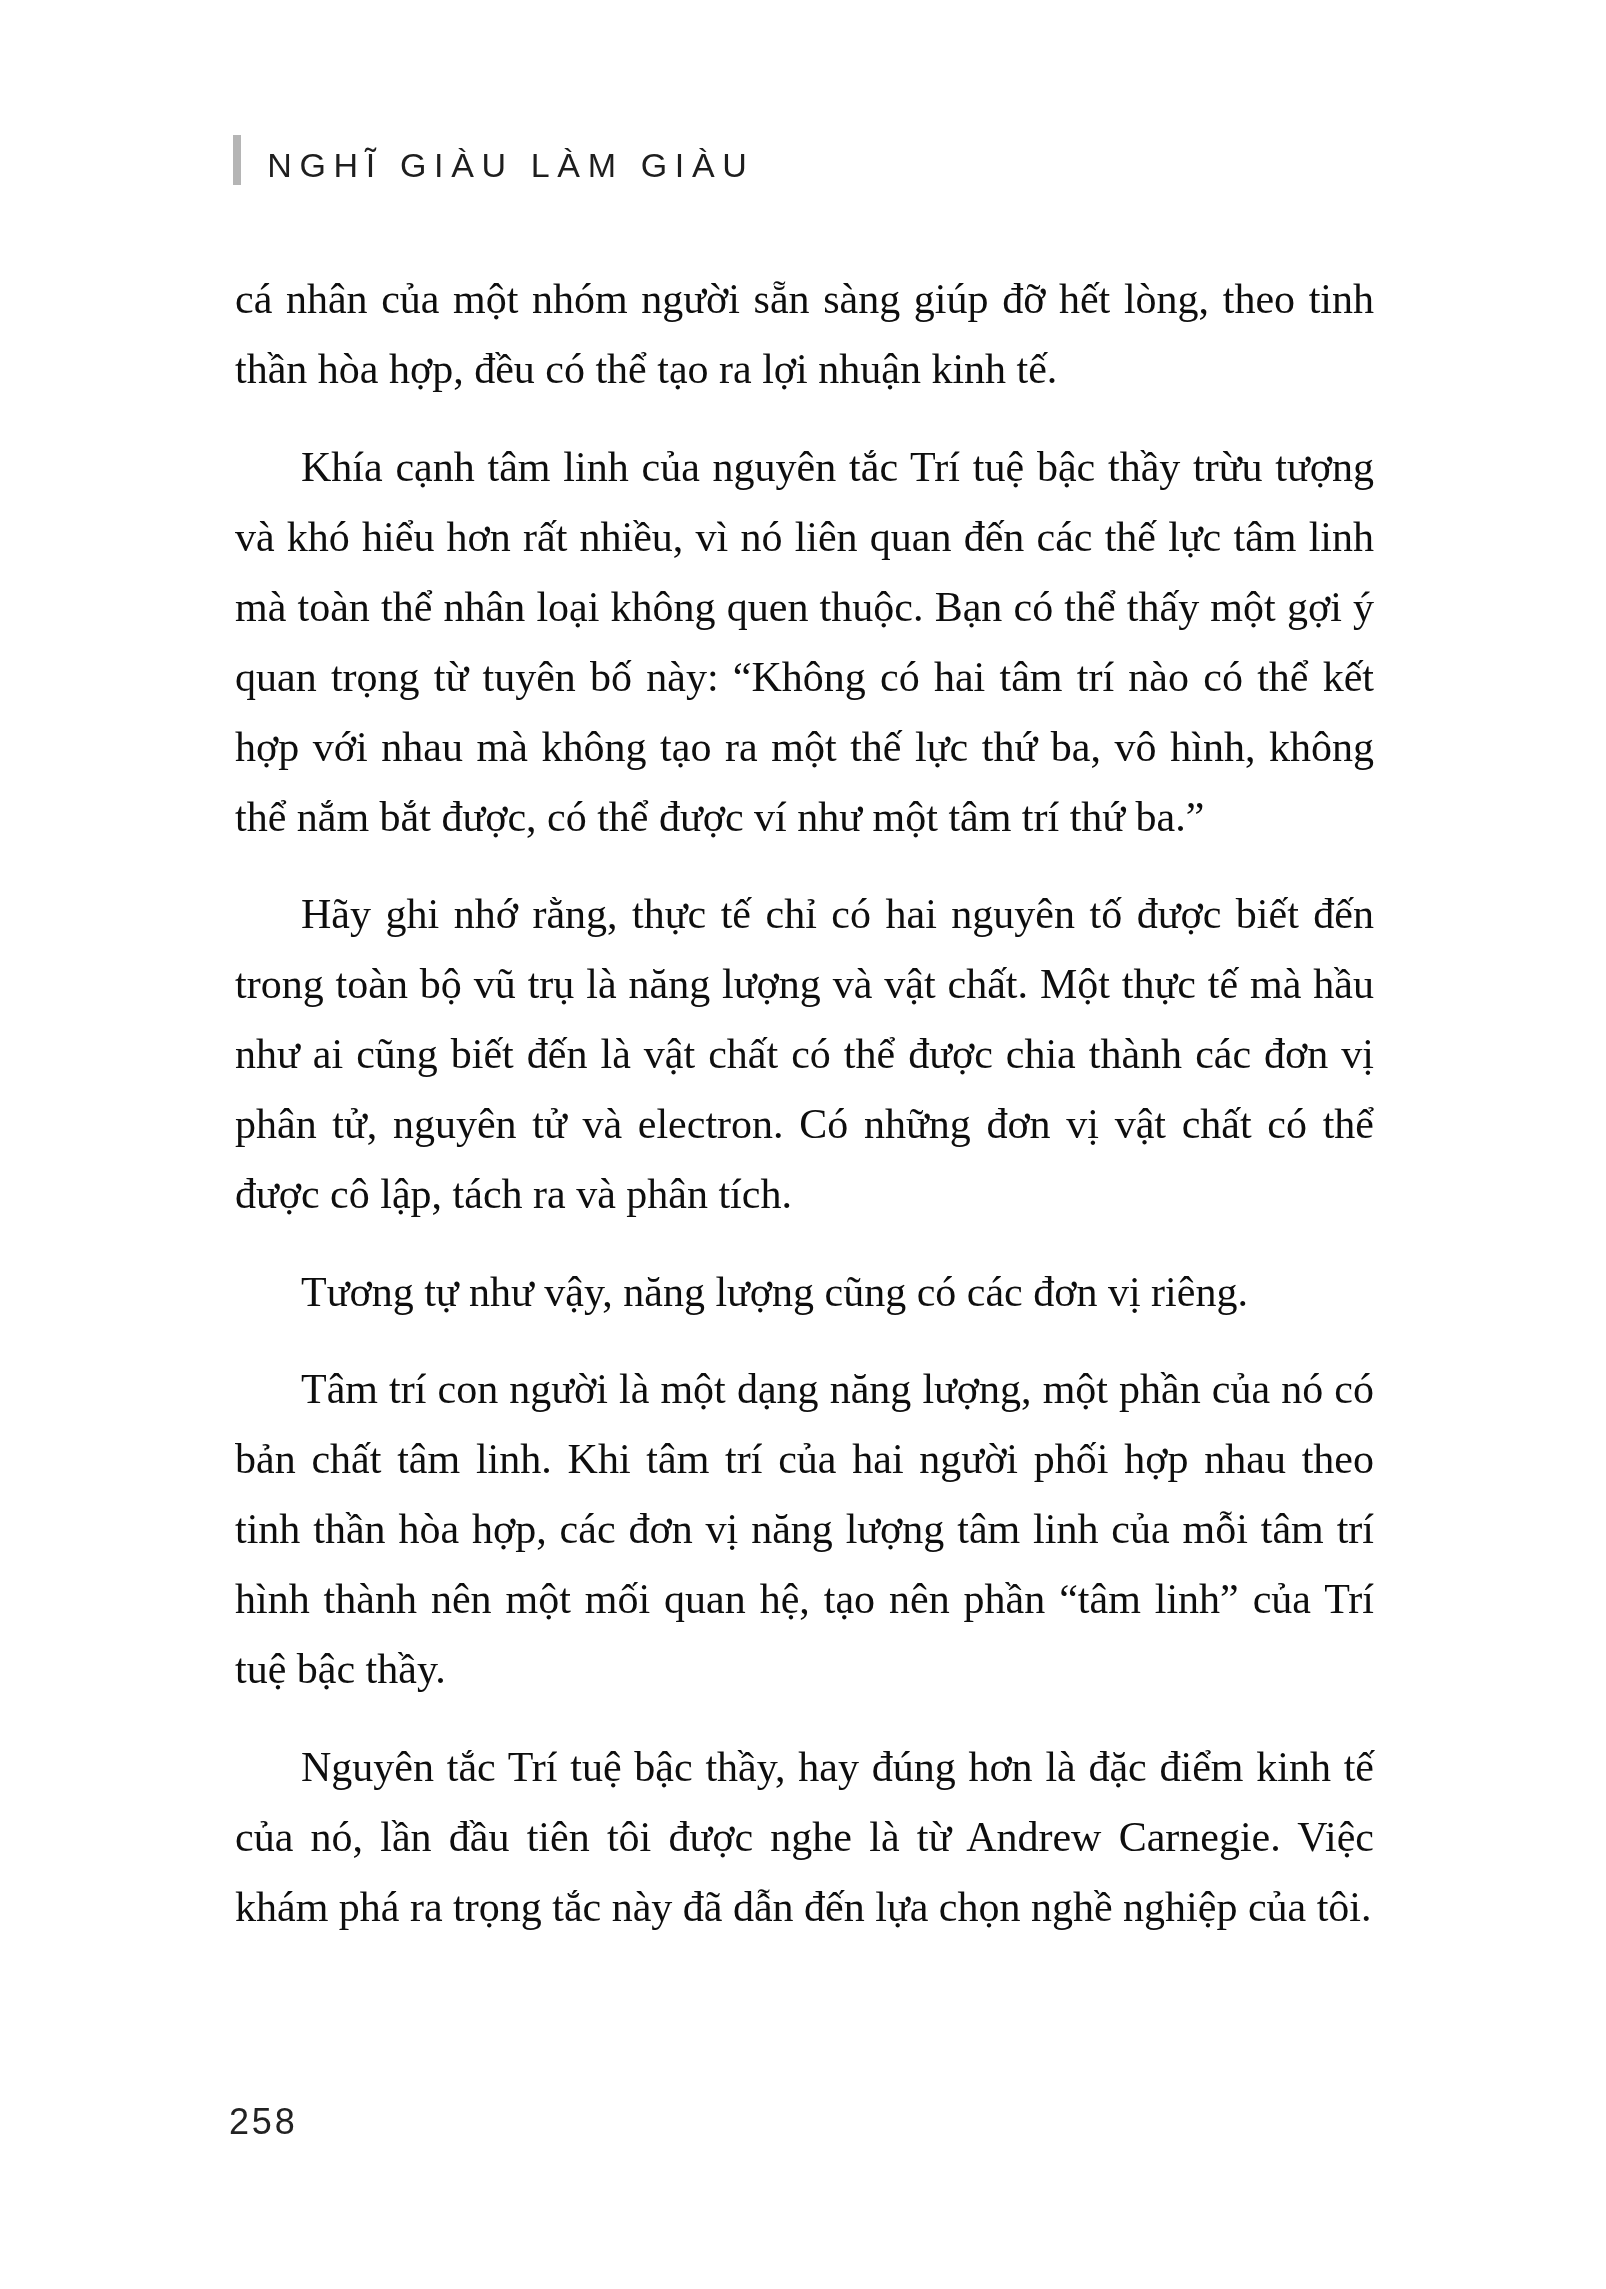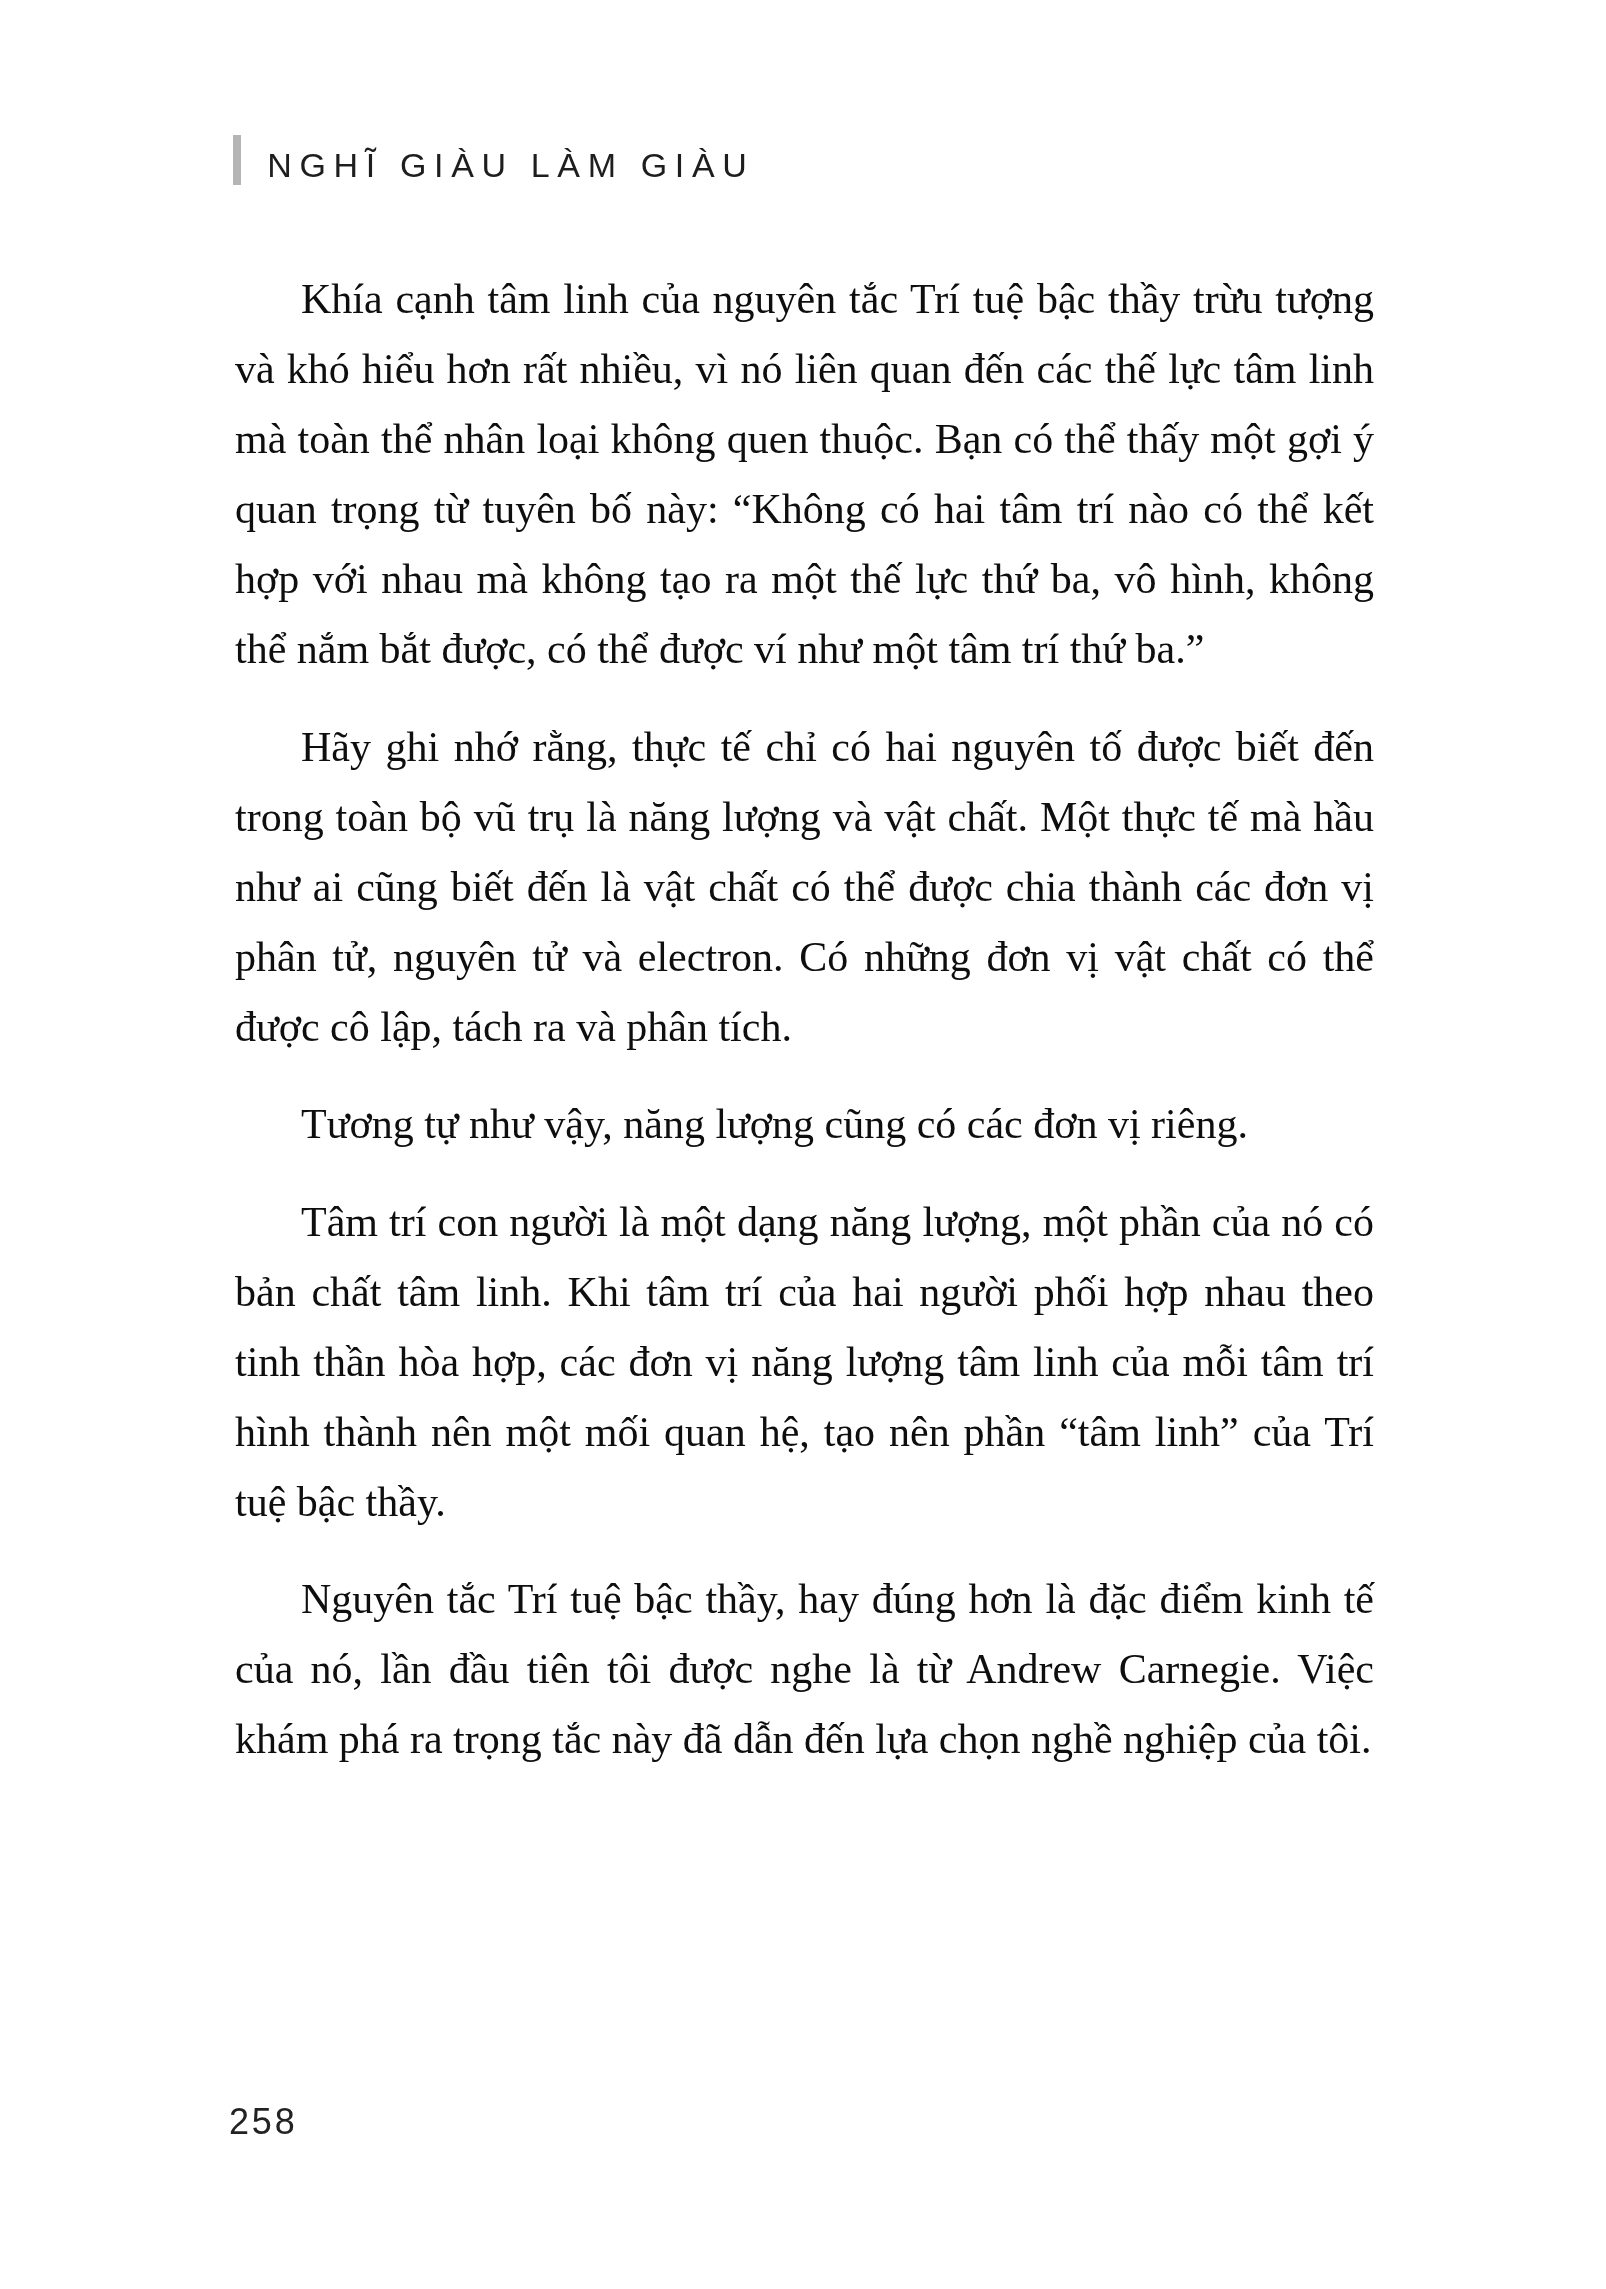--- a/index.html
+++ b/index.html
@@ -69,20 +69,21 @@
 <body>
 
 <div class="page">
 
   <header class="running-header">
     <span class="header-bar"></span>
     <span class="header-title">NGHĨ GIÀU LÀM GIÀU</span>
   </header>
 
   <main class="page-body">
+    <p class="para continuation">cá nhân của một nhóm người sẵn sàng giúp đỡ hết lòng, theo tinh thần hòa hợp, đều có thể tạo ra lợi nhuận kinh tế.</p>
     <p class="para">Khía cạnh tâm linh của nguyên tắc Trí tuệ bậc thầy trừu tượng và khó hiểu hơn rất nhiều, vì nó liên quan đến các thế lực tâm linh mà toàn thể nhân loại không quen thuộc. Bạn có thể thấy một gợi ý quan trọng từ tuyên bố này: “Không có hai tâm trí nào có thể kết hợp với nhau mà không tạo ra một thế lực thứ ba, vô hình, không thể nắm bắt được, có thể được ví như một tâm trí thứ ba.”</p>
     <p class="para">Hãy ghi nhớ rằng, thực tế chỉ có hai nguyên tố được biết đến trong toàn bộ vũ trụ là năng lượng và vật chất. Một thực tế mà hầu như ai cũng biết đến là vật chất có thể được chia thành các đơn vị phân tử, nguyên tử và electron. Có những đơn vị vật chất có thể được cô lập, tách ra và phân tích.</p>
     <p class="para">Tương tự như vậy, năng lượng cũng có các đơn vị riêng.</p>
     <p class="para">Tâm trí con người là một dạng năng lượng, một phần của nó có bản chất tâm linh. Khi tâm trí của hai người phối hợp nhau theo tinh thần hòa hợp, các đơn vị năng lượng tâm linh của mỗi tâm trí hình thành nên một mối quan hệ, tạo nên phần “tâm linh” của Trí tuệ bậc thầy.</p>
     <p class="para">Nguyên tắc Trí tuệ bậc thầy, hay đúng hơn là đặc điểm kinh tế của nó, lần đầu tiên tôi được nghe là từ Andrew Carnegie. Việc khám phá ra trọng tắc này đã dẫn đến lựa chọn nghề nghiệp của tôi.</p>
   </main>
 
   <footer class="page-footer">
     <span class="page-number">258</span>
   </footer>

